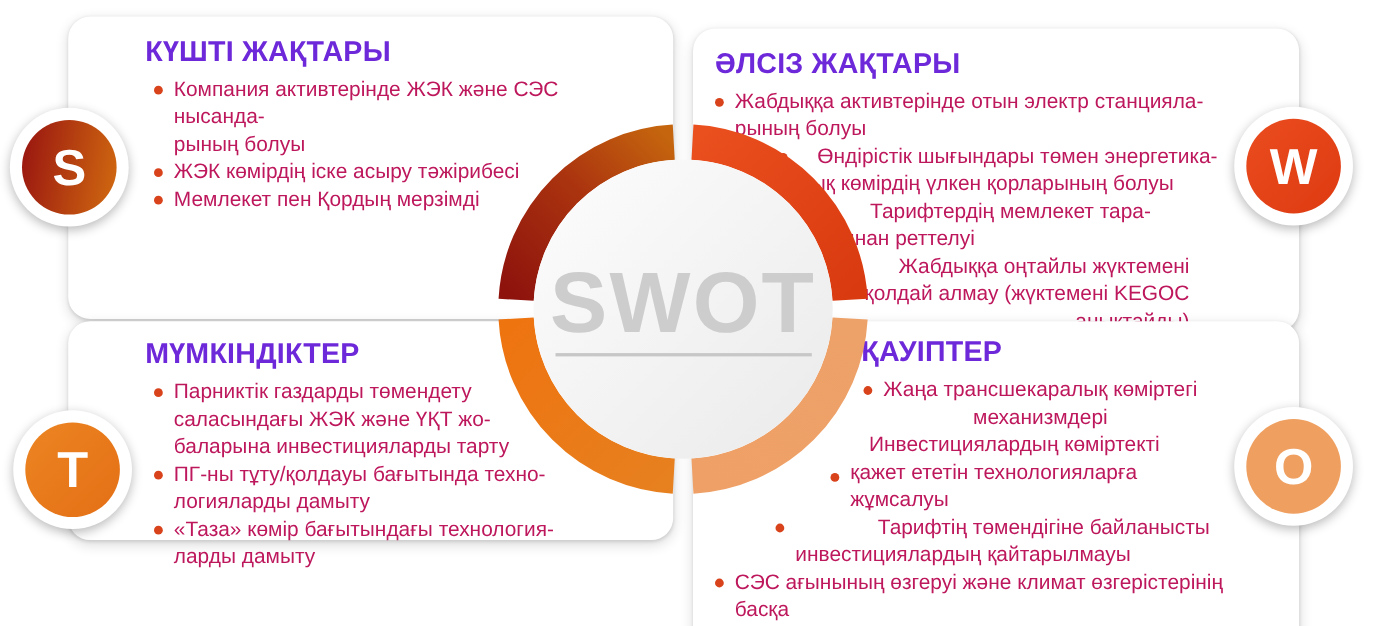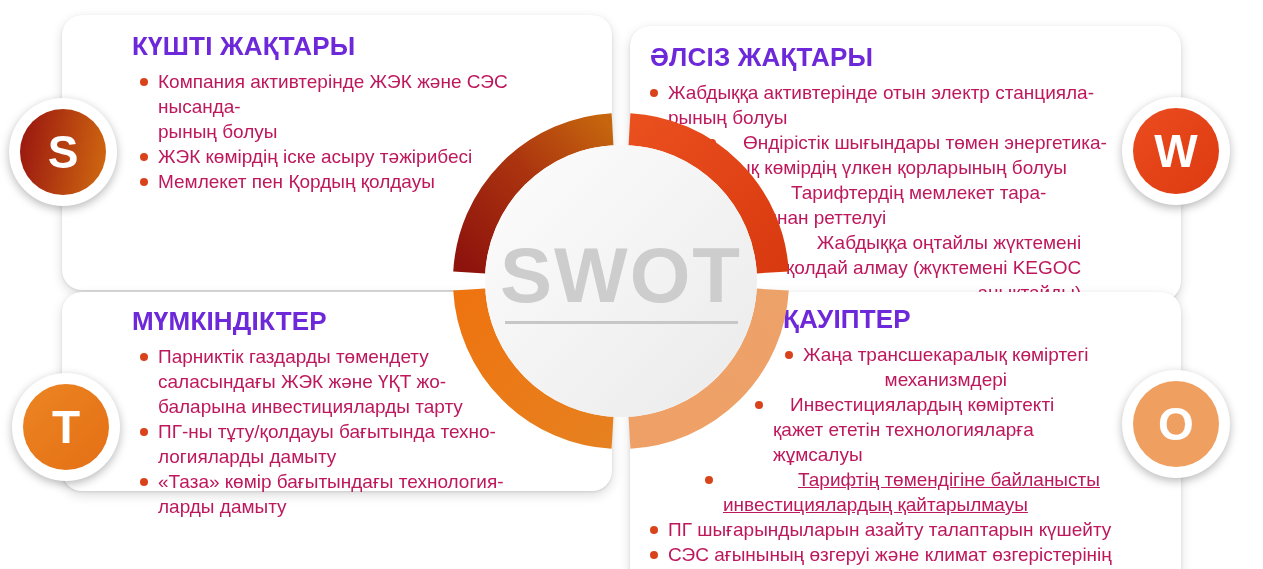--- a/index.html
+++ b/index.html
@@ -34,23 +34,23 @@
   .card-threats     {left:630px;top:292px; width:551px;height:321px;padding:12px 16px 0 20px;}
   
   .card-weaknesses li:nth-child(2){margin-left:58px;}
   .card-weaknesses li:nth-child(2) .txt{text-indent:17px;}
   .card-weaknesses li:nth-child(3){margin-left:85px;}
   .card-weaknesses li:nth-child(3) .txt{text-indent:38px;}
   .card-weaknesses li:nth-child(4){margin-left:118px;text-align:right;}
   .card-weaknesses li:nth-child(4) .txt{text-indent:10px;}
   .card-threats h2{margin-left:133px;}
   .card-threats li:nth-child(1){margin-left:135px;text-align:center;}
-  .card-threats li:nth-child(2){margin-left:105px;}
+  .card-threats li:nth-child(2){margin-left:105px;align-items:center;}
   .card-threats li:nth-child(2) .txt{text-indent:17px;}
-  .card-threats li:nth-child(3){margin-left:55px;text-decoration:underline;}
+  .card-threats li:nth-child(3){margin-left:55px;}
   .card-threats li:nth-child(3) .txt{text-indent:75px;}
   
   .ring-svg{position:absolute;left:0;top:0;z-index:5;pointer-events:none;}
   
   .pad{
     position:absolute;width:108px;height:108px;border-radius:50%;
     background:#ffffff;box-shadow:0 3px 10px rgba(0,0,0,.28);z-index:6;
   }
   .badge{
     position:absolute;width:86px;height:86px;border-radius:50%;z-index:7;
@@ -72,21 +72,21 @@
         <span class="dot"></span>
         <span class="txt">Компания активтерінде ЖЭК және СЭС нысанда-
 рының болуы</span>
       </li>
     <li>
         <span class="dot"></span>
         <span class="txt">ЖЭК көмірдің іске асыру тәжірибесі</span>
       </li>
     <li>
         <span class="dot"></span>
-        <span class="txt">Мемлекет пен Қордың қолдауы</span>
+        <span class="txt">Мемлекет пен Қордың мерзімді</span>
       </li>
   </ul>
 </div>
 
 <div class="card card-weaknesses">
   <h2>ӘЛСІЗ ЖАҚТАРЫ</h2>
   <ul>
     <li>
         <span class="dot"></span>
         <span class="txt">Жабдыққа активтерінде отын электр станцияла-
@@ -144,24 +144,20 @@
     <li>
         <span class="dot"></span>
         <span class="txt">Инвестициялардың көміртекті
 қажет ететін технологияларға
 жұмсалуы</span>
       </li>
     <li>
         <span class="dot"></span>
         <span class="txt">Тарифтің төмендігіне байланысты
 инвестициялардың қайтарылмауы</span>
-      </li>
-    <li>
-        <span class="dot"></span>
-        <span class="txt">ПГ шығарындыларын азайту талаптарын күшейту</span>
       </li>
     <li>
         <span class="dot"></span>
         <span class="txt">СЭС ағынының өзгеруі және климат өзгерістерінің басқа
 да салдары (ұзақ мерзімді келешекте)</span>
       </li>
   </ul>
 </div>
 
 <svg class="ring-svg" width="1263" height="569" viewBox="0 0 1263 569">

